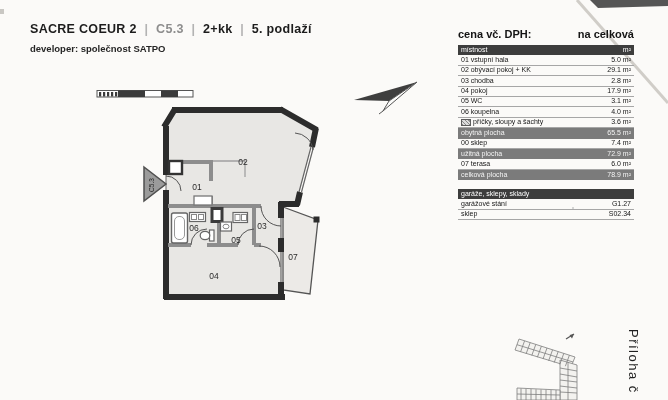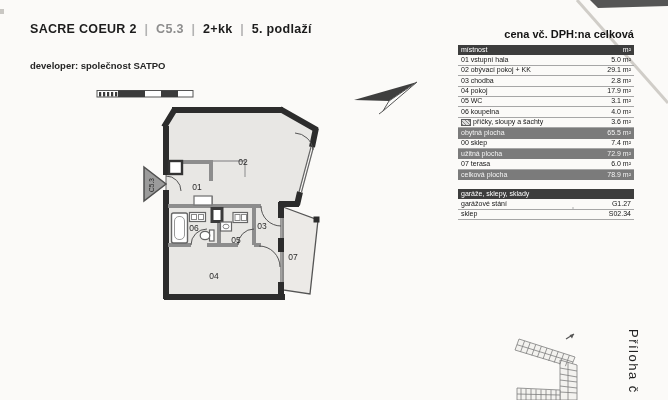--- a/index.html
+++ b/index.html
@@ -8,23 +8,23 @@
     background:#fbfaf8;
     font-family:"Liberation Sans", sans-serif;
     -webkit-font-smoothing:antialiased;
   }
   .abs{position:absolute}
   
   .hdr{left:30px;top:22px}
   .hdr-line1{font-size:12.5px;font-weight:bold;color:#1c1c1c;letter-spacing:.3px;white-space:nowrap}
   .hdr-line1 .sep{color:#b3b3b3;padding:0 4px;font-weight:bold}
   .hdr-line1 .unit{color:#8d8d8d}
-  .hdr-line2{margin-top:24px;font-size:9.5px;font-weight:bold;color:#262626}
+  .hdr-line2{margin-top:7px;font-size:9.5px;font-weight:bold;color:#262626}
   
-  .price{left:458px;top:28px;width:176px;display:flex;justify-content:flex-end;
+  .price{left:458px;top:28px;width:176px;display:flex;justify-content:space-between;
          font-weight:bold;font-size:11px;color:#141414;white-space:nowrap}
   .tbl{left:458px;top:45px;width:176px;font-size:7px;color:#161616}
   .row{height:10.4px;line-height:10.6px;display:flex;justify-content:space-between;
        align-items:center;padding:0 3px;border-bottom:1px solid #a6a6a6;box-sizing:border-box;white-space:nowrap}
   .row.dark{background:#3d3d3d;color:#fff;border-bottom:none}
   .row.sum{background:#7b7b7b;color:#f4f4f4;border-bottom:none}
   .row .lbl{display:flex;align-items:center;gap:2px}
   .gap{height:9px}
   .hatch{display:inline-block;width:8px;height:5px;border:1px solid #5d5d5d;
          background-image:repeating-linear-gradient(45deg,#8a8a8a 0 1px,#dcdcdc 1px 2.5px)}

